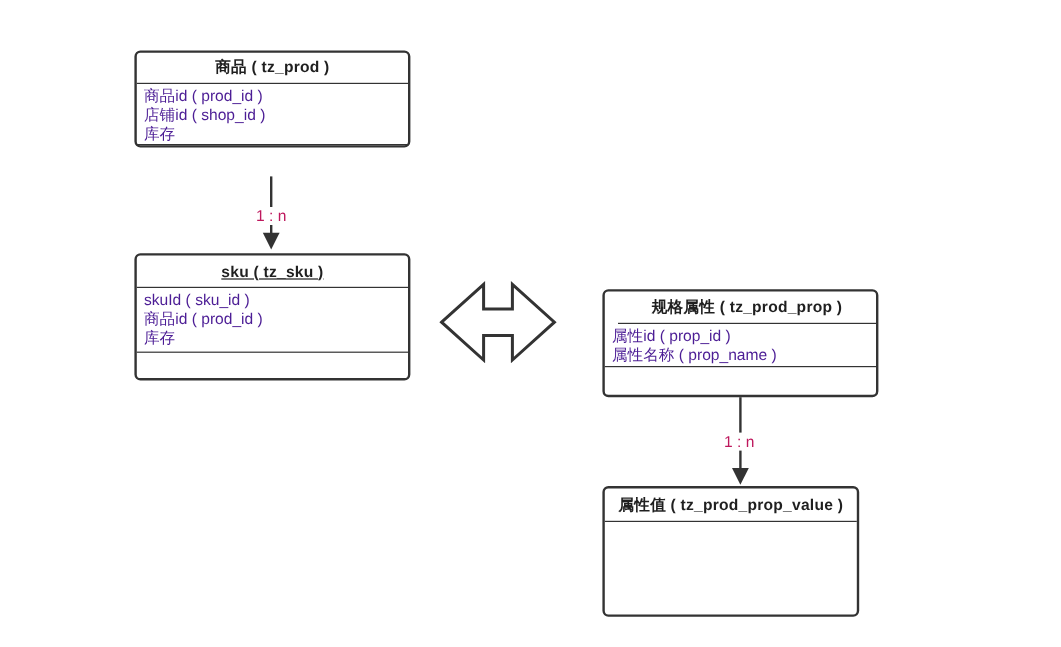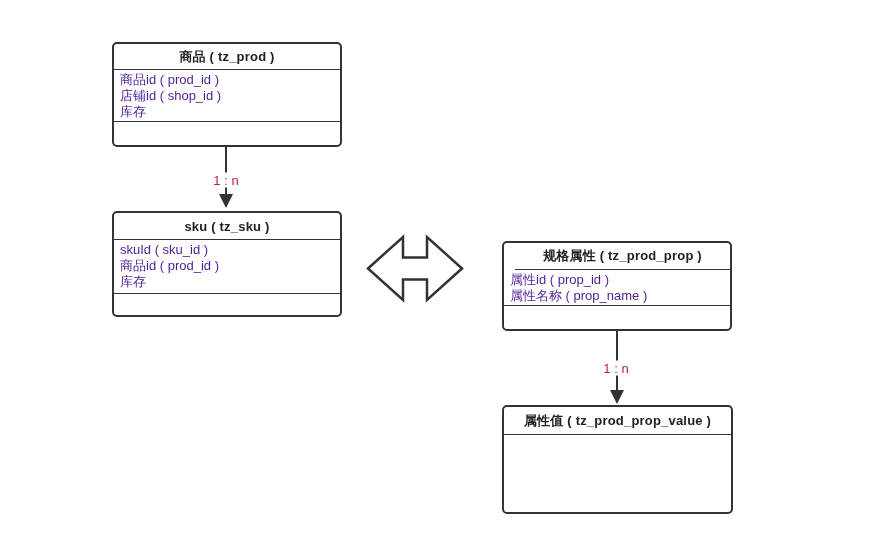--- a/index.html
+++ b/index.html
@@ -49,33 +49,33 @@
     font-size: 13px;
     line-height: 16px;
     color: #4c1d95;
   }
   .entity-footer {
     flex: 1;
   }
   .field { white-space: nowrap; }
 
   
-  #entity-prod        { left: 112px; top: 42px;  width: 230px; height: 105px; }
+  #entity-prod        { left: 112px; top: 42px;  width: 230px; height: 81px; }
   #entity-prod        .entity-title { height: 26px; }
   #entity-prod        .entity-body  { height: 52px; }
 
   #entity-sku         { left: 112px; top: 211px; width: 230px; height: 106px; }
-  #entity-sku         .entity-title { height: 27px; }
+  #entity-sku         .entity-title { height: 27px; text-decoration: underline; }
   #entity-sku         .entity-body  { height: 54px; }
 
   #entity-prop        { left: 502px; top: 241px; width: 230px; height: 90px; }
   #entity-prop        .entity-title { height: 27px; margin-left: 11px; }
   #entity-prop        .entity-body  { height: 36px; }
 
-  #entity-prop-value  { left: 502px; top: 405px; width: 231px; height: 109px; }
+  #entity-prop-value  { left: 502px; top: 405px; width: 214px; height: 109px; }
   #entity-prop-value  .entity-title { height: 28px; }
   #entity-prop-value  .entity-body  { height: 52px; }
 
   .conn-label {
     position: absolute;
     transform: translate(-50%, -50%);
     background: #ffffff;
     padding: 0 3px;
     font-size: 13px;
     color: #be185d;

